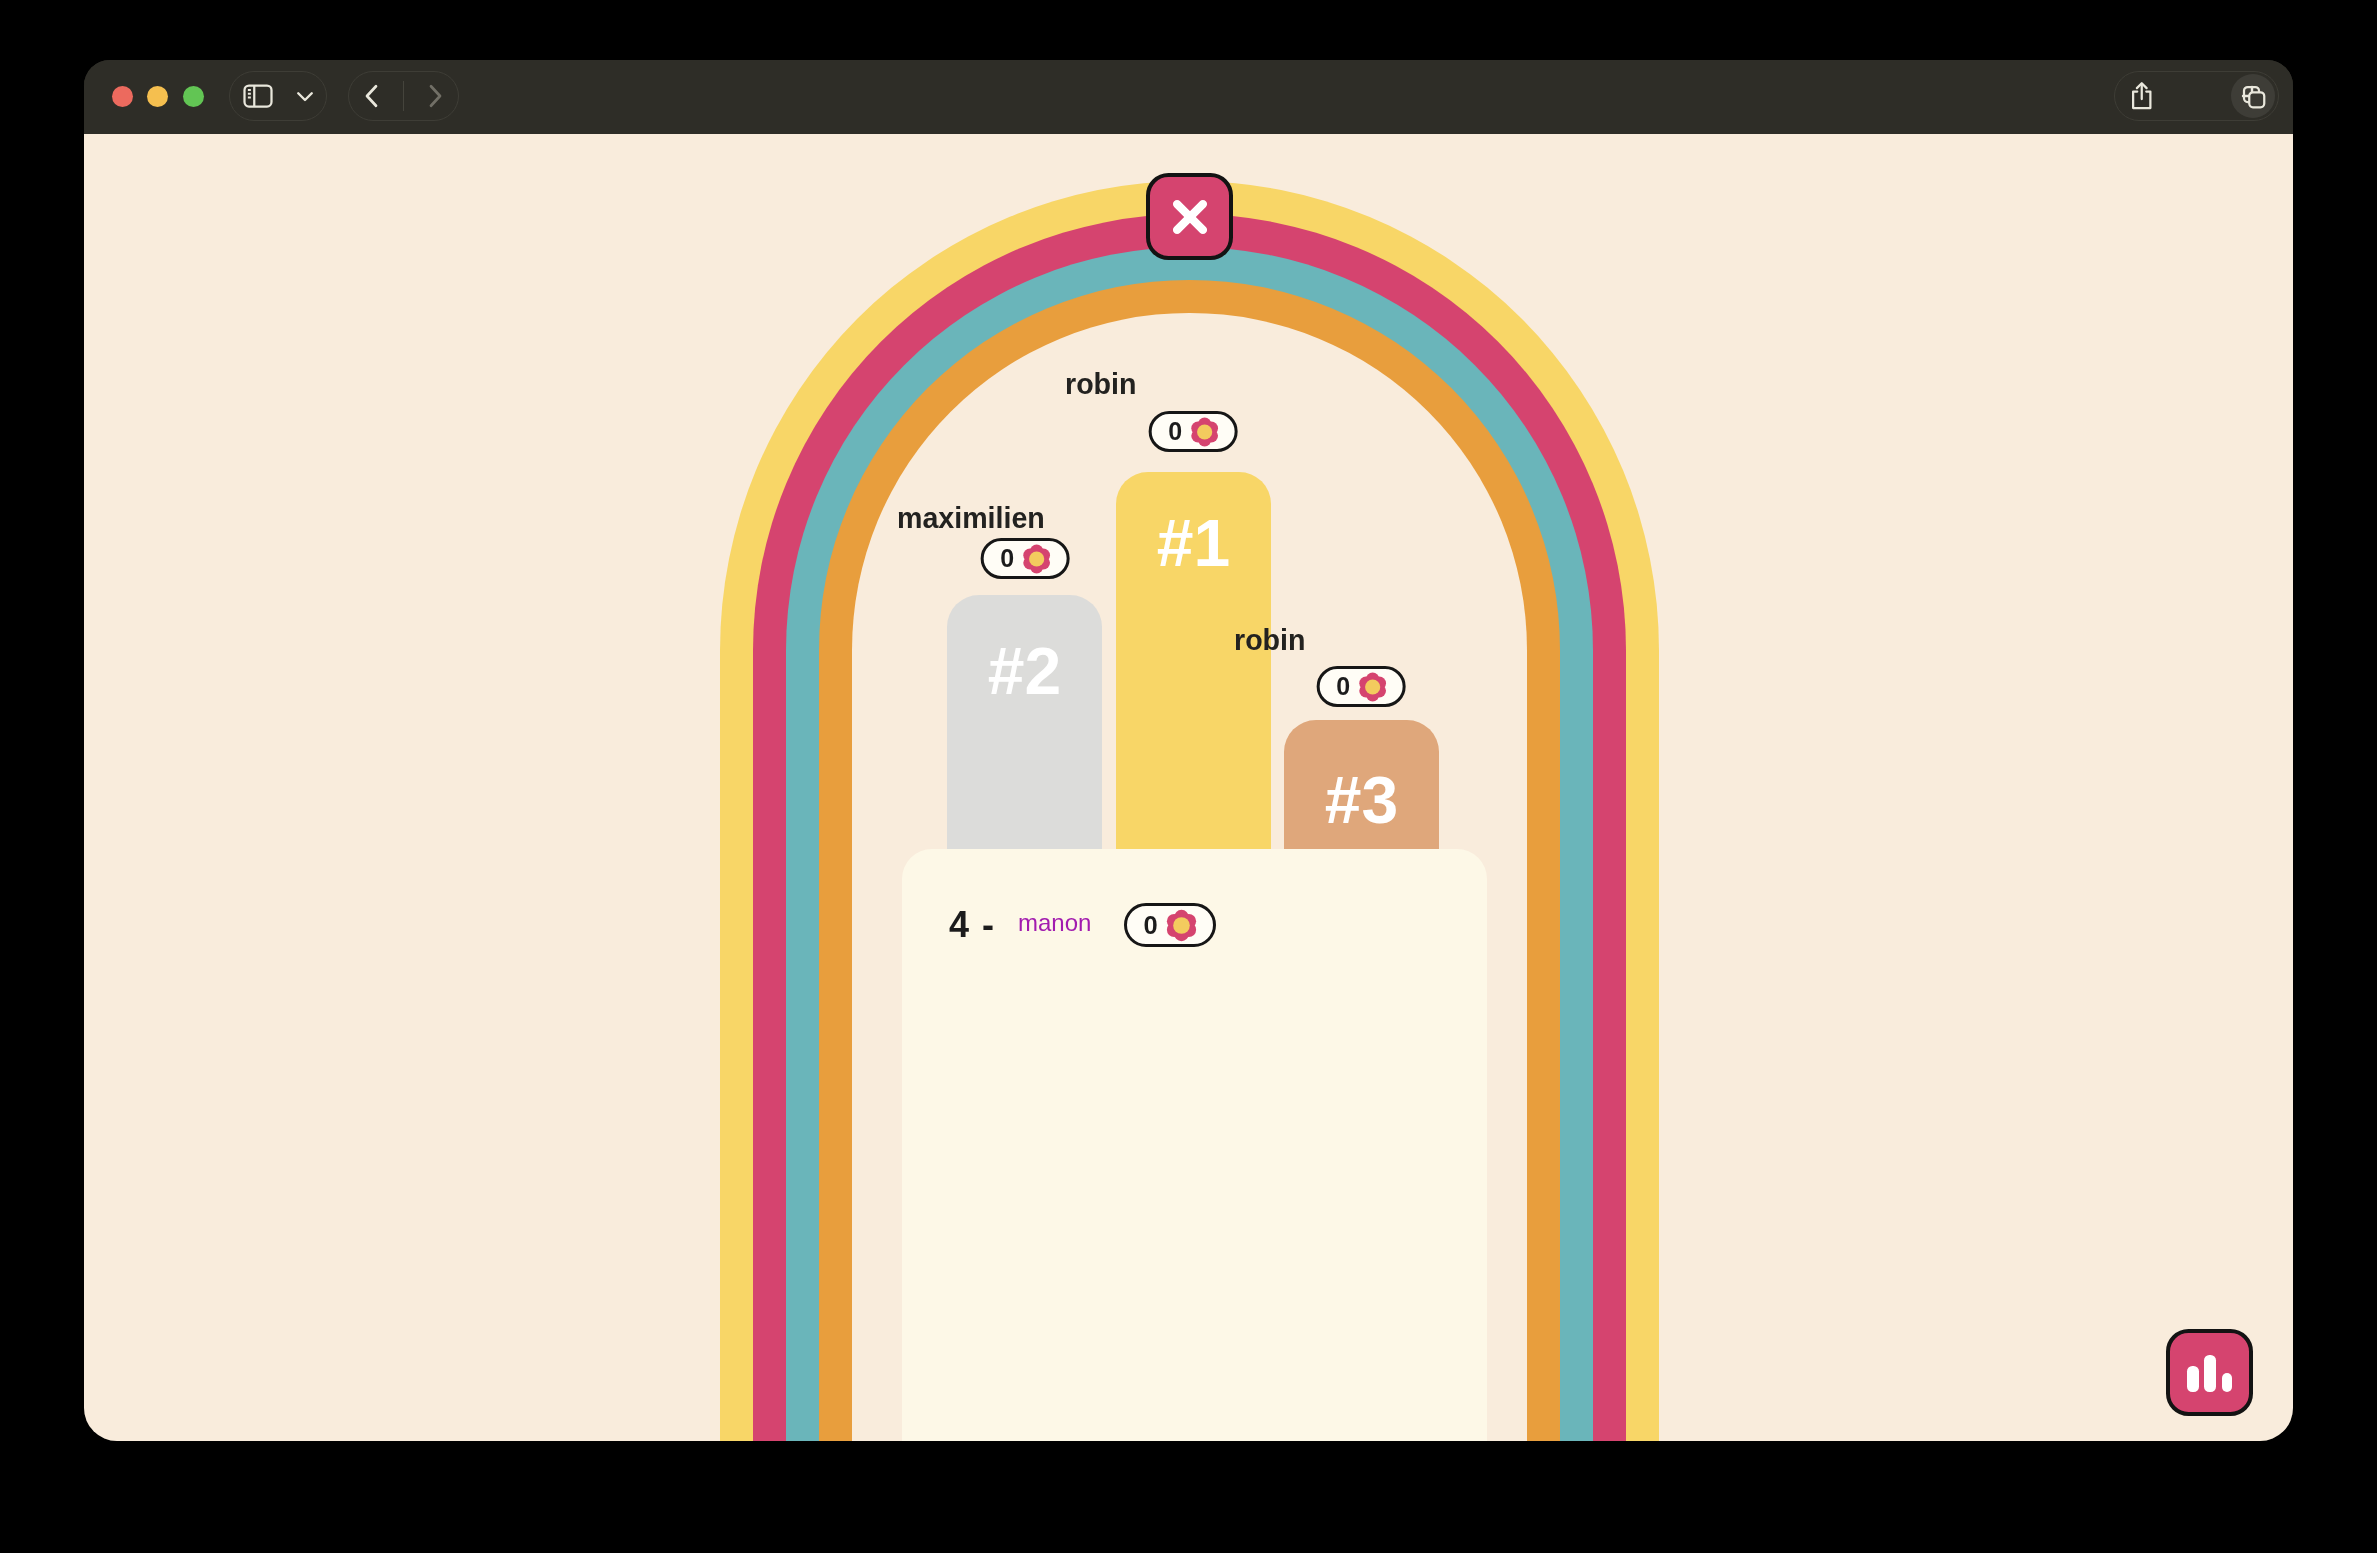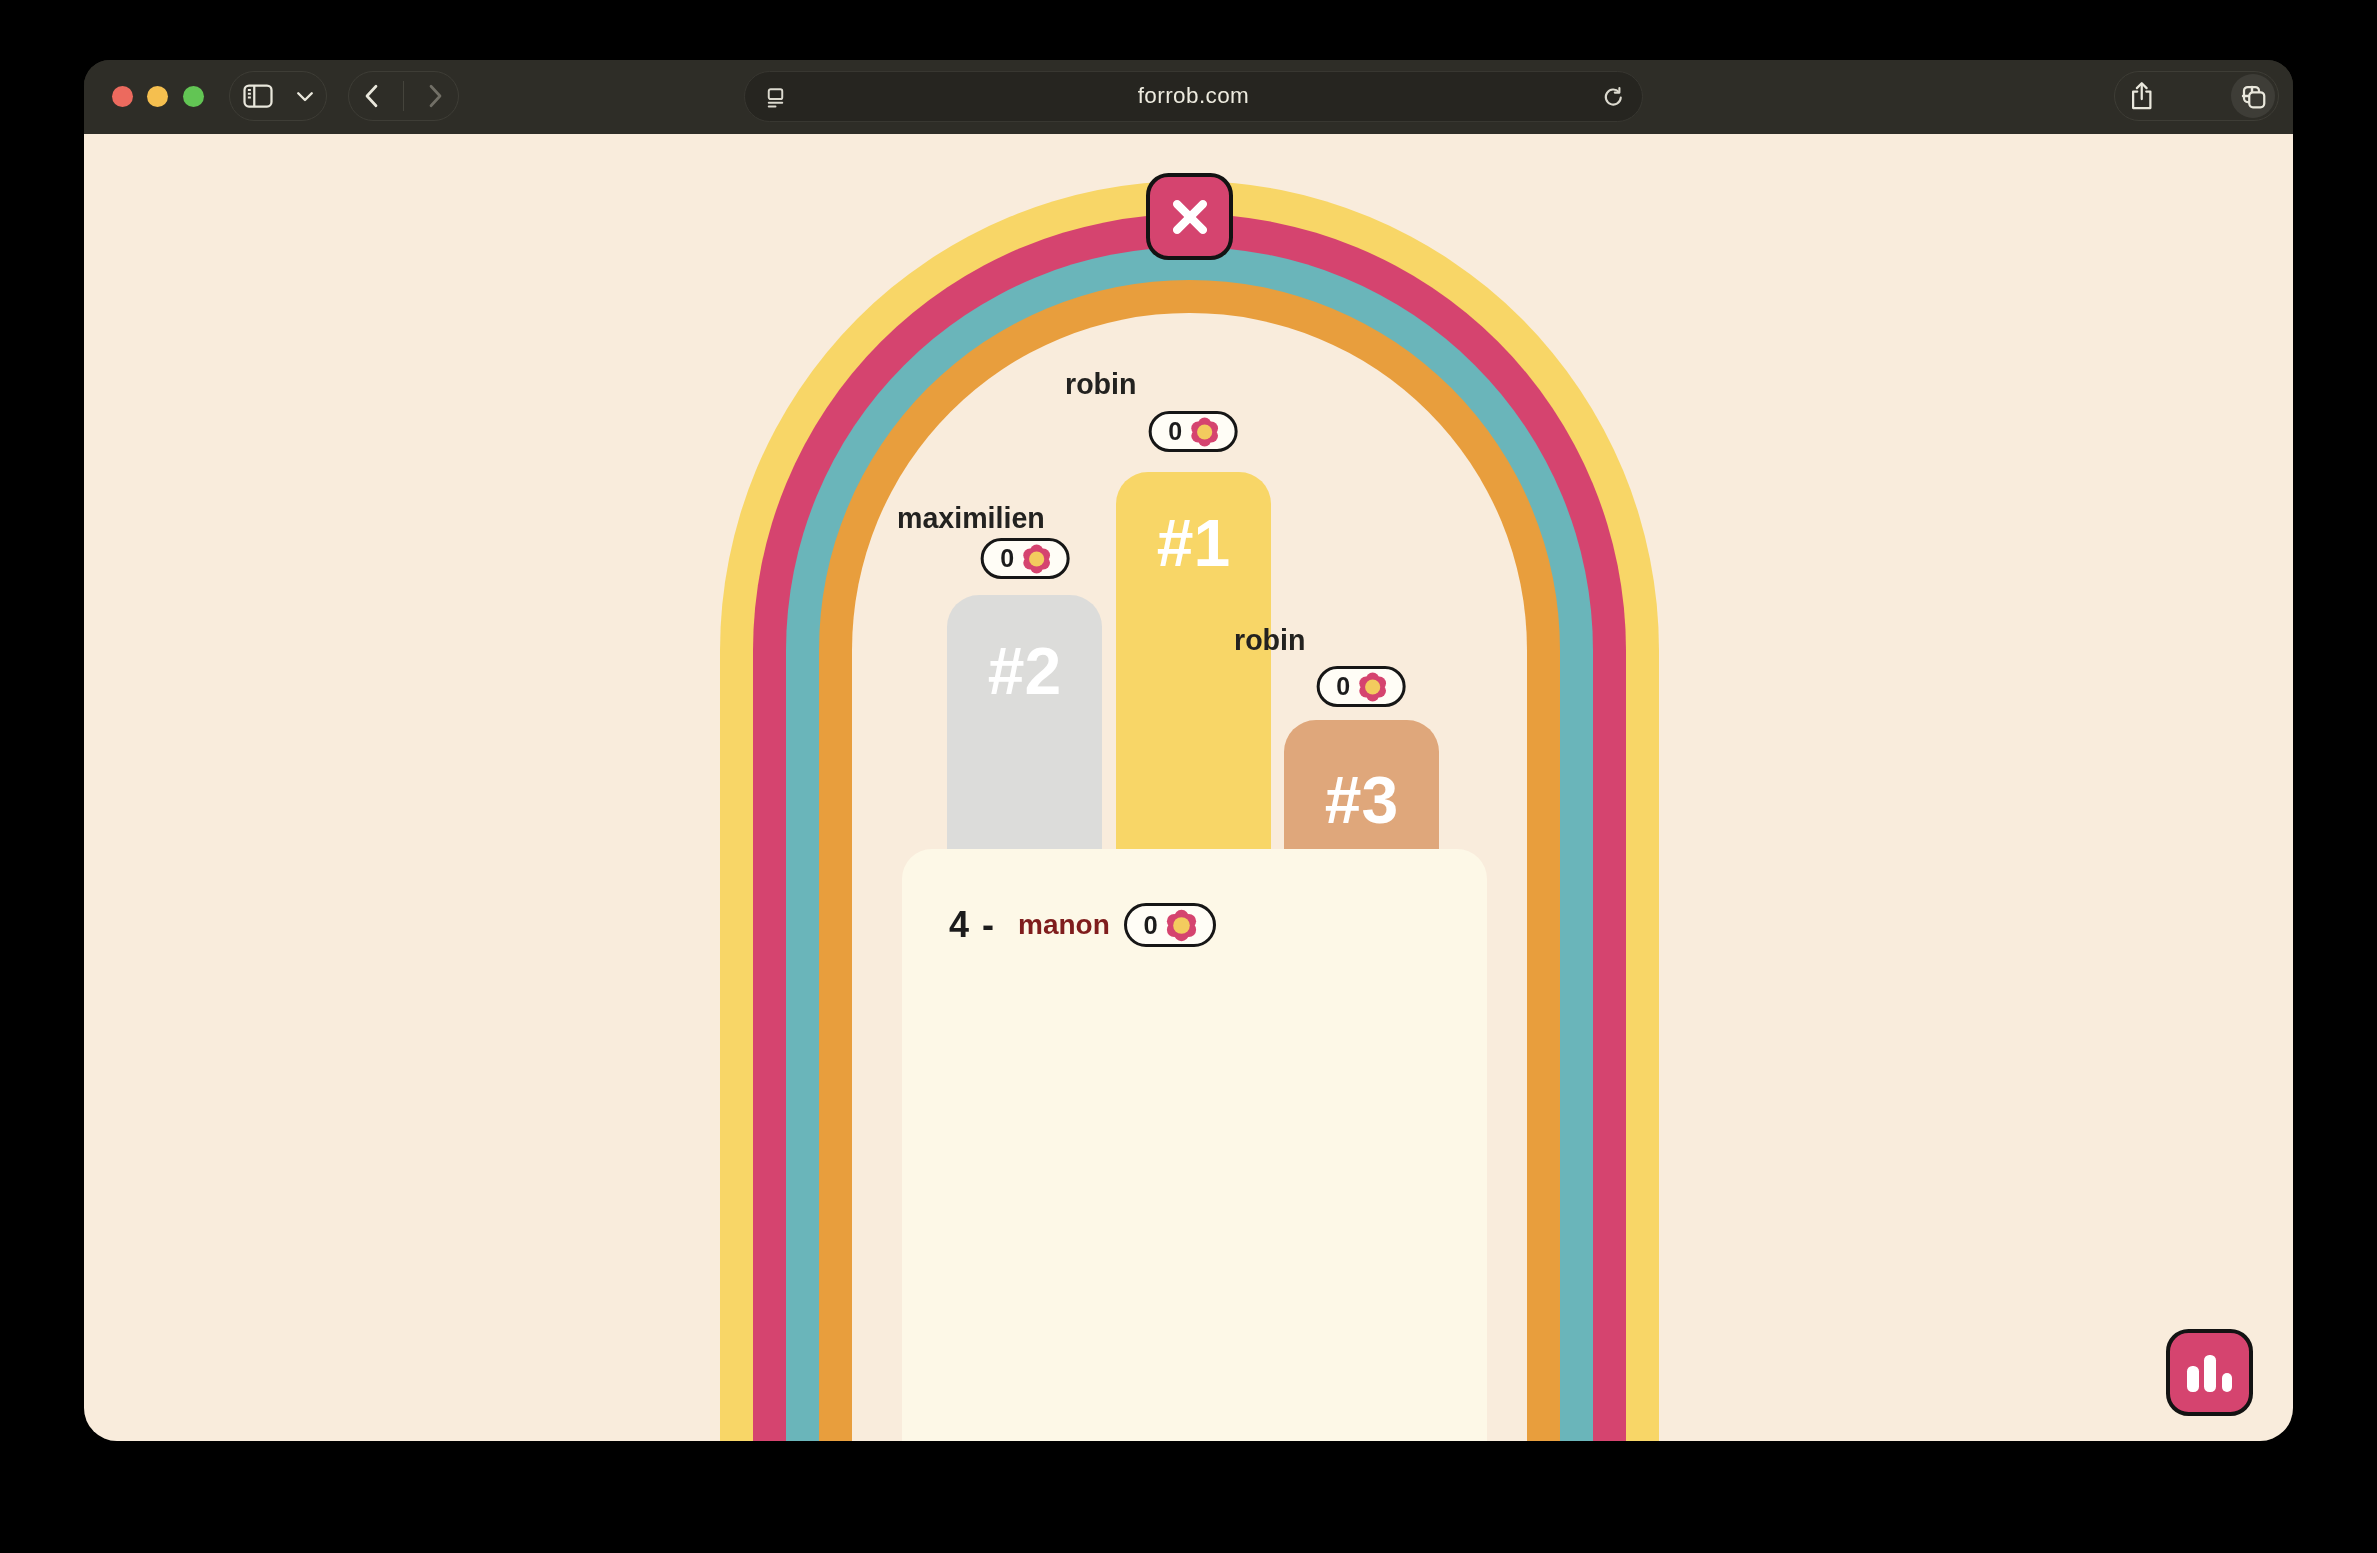--- a/index.html
+++ b/index.html
@@ -74,21 +74,21 @@
           display:inline-flex; align-items:center; gap:6.8px; padding:0 13.5px 0 16.5px;
           font-size:25px; font-weight:bold; color:#1c1c1c; z-index:3; white-space:nowrap; }
   .pill-1 { left:1109px; top:277px; }
   .pill-2 { left:941px; top:404px; }
   .pill-3 { left:1277px; top:532px; }
 
   .panel { position:absolute; left:818px; top:715px; width:585px; height:593px;
            background:#fdf8e7; border-radius:30px 30px 0 0; z-index:2; }
   .row-rank { position:absolute; left:47px; top:55px; font-size:36px; font-weight:bold;
               color:#1c1c1c; letter-spacing:1.5px; }
-  .row-name { position:absolute; left:116px; top:60px; font-size:28px; font-weight:bold; color:#7f1d1d; }
+  .row-name { position:absolute; left:116px; top:60px; font-size:24px; font-weight:normal; color:#a21caf; }
   .row-pill { position:absolute; left:222px; top:54px; height:44px; transform:none;
               font-size:25.5px; }
 
   .stats-btn { position:absolute; left:2082px; top:1195px; width:87px; height:87px;
                background:#d5446f; border:4.5px solid #131313; border-radius:22.5px;
                display:flex; align-items:flex-end; justify-content:center;
                padding-bottom:20px; gap:5.3px; z-index:6; cursor:pointer; }
   .stats-bar { background:#fff; border-radius:5.3px; }
   .sb-1 { width:12px; height:26px; }
   .sb-2 { width:12px; height:37px; }
@@ -132,36 +132,20 @@
           </svg>
         </span>
         <span class="nav-divider"></span>
         <span>
           <svg class="icn" width="15" height="24" viewBox="0 0 20 32">
             <polyline points="4,3 16,16 4,29" fill="none" stroke="#716f66" stroke-width="3.6" stroke-linecap="round" stroke-linejoin="round"></polyline>
           </svg>
         </span>
       </div>
 
-      <div class="urlbar">
-        <span class="url-icon-left">
-          <svg class="icn" width="21" height="21" viewBox="0 0 28 28">
-            <rect x="5" y="3" width="18" height="13" rx="2.5" fill="none" stroke="#dcdacf" stroke-width="2.6"></rect>
-            <line x1="5" y1="21" x2="23" y2="21" stroke="#dcdacf" stroke-width="2.6" stroke-linecap="round"></line>
-            <line x1="5" y1="26" x2="14" y2="26" stroke="#dcdacf" stroke-width="2.6" stroke-linecap="round"></line>
-          </svg>
-        </span>
-        <span class="url-text">forrob.com</span>
-        <span class="url-icon-right">
-          <svg class="icn" width="22.5" height="22.5" viewBox="0 0 30 30">
-            <path d="M22.6 8.2 A10 10 0 1 0 25 15.5" fill="none" stroke="#dcdacf" stroke-width="2.8" stroke-linecap="round"></path>
-            <polyline points="23.2,2.6 23.2,8.8 17,8.8" fill="none" stroke="#dcdacf" stroke-width="2.8" stroke-linecap="round" stroke-linejoin="round"></polyline>
-          </svg>
-        </span>
-      </div>
 
       <div class="tb-group tb-right">
         <span>
           <svg class="icn" width="25.5" height="30" viewBox="0 0 34 40">
             <path d="M11 14 H5.5 V36 H28.5 V14 H23" fill="none" stroke="#e9e7dc" stroke-width="3" stroke-linecap="round" stroke-linejoin="round"></path>
             <line x1="17" y1="4" x2="17" y2="24" stroke="#e9e7dc" stroke-width="3" stroke-linecap="round"></line>
             <polyline points="10.5,9.5 17,3 23.5,9.5" fill="none" stroke="#e9e7dc" stroke-width="3" stroke-linecap="round" stroke-linejoin="round"></polyline>
           </svg>
         </span>
         <span>

